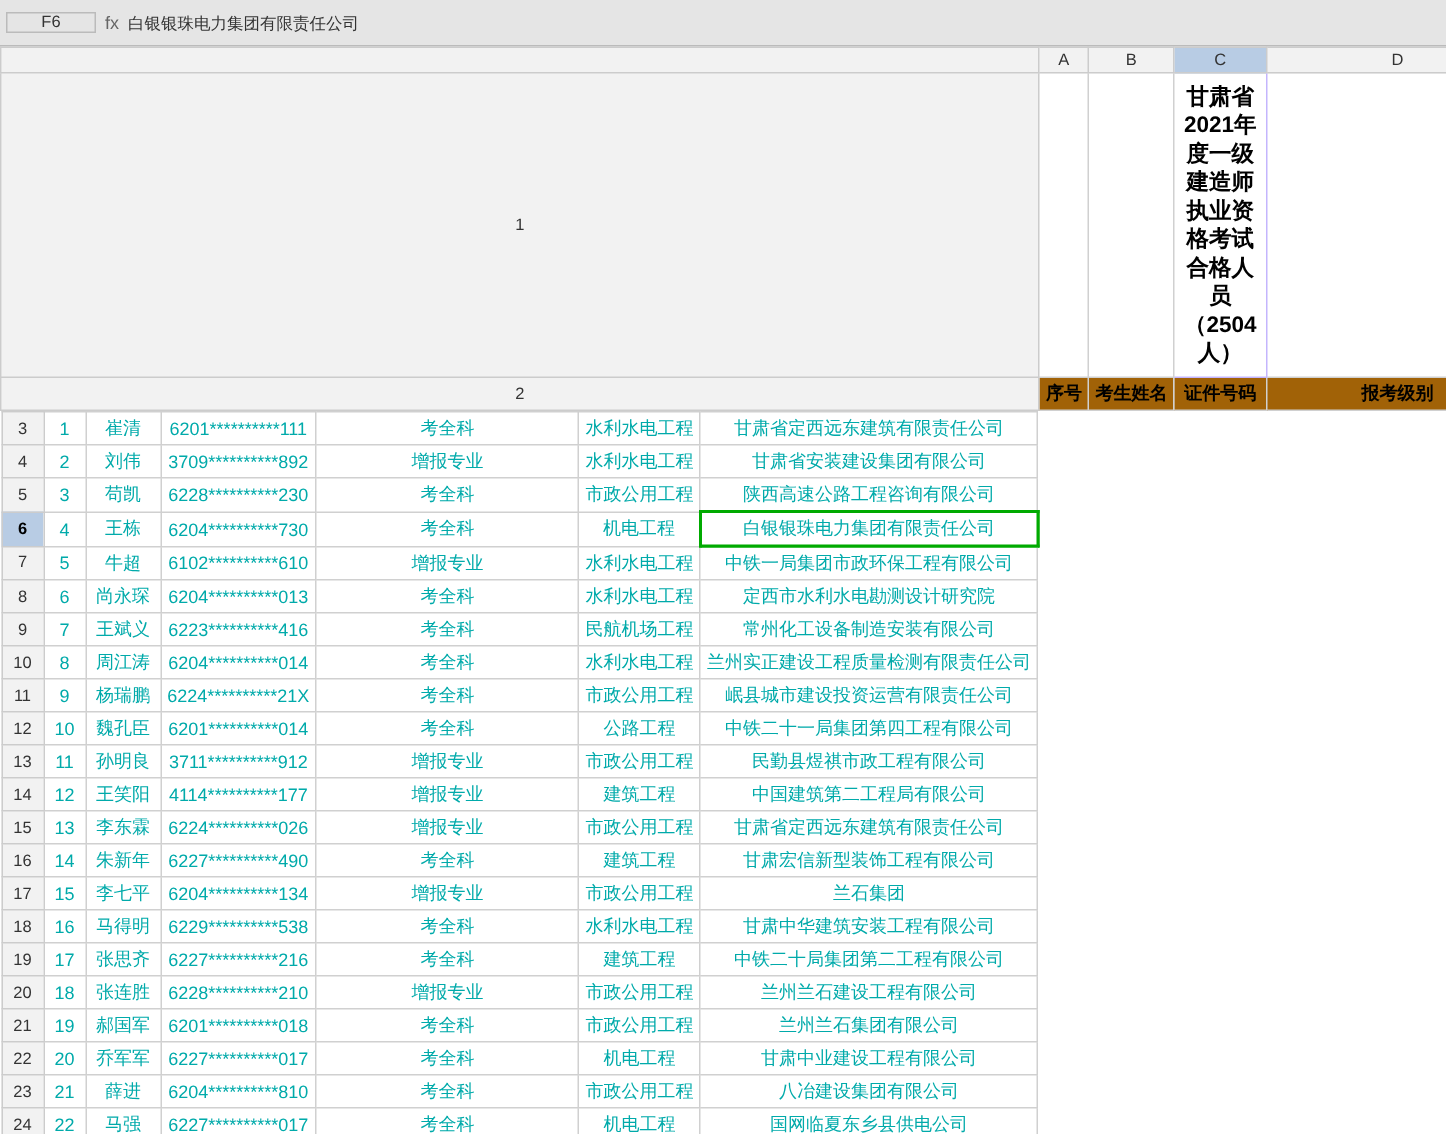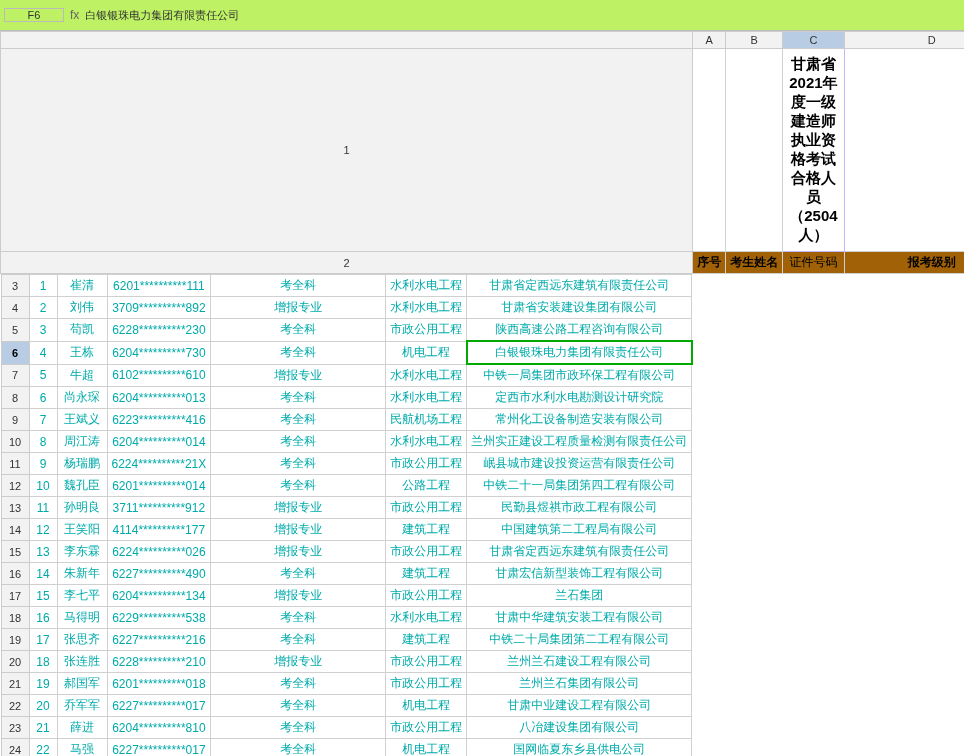--- a/index.html
+++ b/index.html
@@ -103,21 +103,21 @@
     .col-B { width: 50px; min-width: 50px; }
     .col-C { width: 55px; min-width: 55px; }
     .col-D { width: 175px; min-width: 175px; }
     .col-E { width: 75px; min-width: 75px; }
     .col-F { width: 110px; min-width: 110px; }
 
     .formula-bar {
       display: flex;
       align-items: center;
       height: 28px;
-      background: #bef264;
+      background: #e5e5e5;
       border-bottom: 1px solid #bbb;
       padding: 15px 4px;
       font-size: 11px;
     }
 
     .name-box {
       width: 60px;
       border: 1px solid #bbb;
       text-align: center;
       margin-right: 6px;
@@ -176,21 +176,21 @@
       <div class="row-num">1</div>
       <div class="cell col-A cell-center"></div>
       <div class="cell col-B cell-center"></div>
       <div class="title-cell" colspan="4" style="display:table-cell; font-size:15px; font-weight:bold;">甘肃省2021年度一级建造师执业资格考试合格人员（2504人）</div>
     </div>
 
     <div class="grid-row header-row">
       <div class="row-num">2</div>
       <div class="cell col-A cell-center" style="font-weight:bold;">序号</div>
       <div class="cell col-B cell-center" style="font-weight:bold;">考生姓名</div>
-      <div class="cell col-C cell-center" style="font-weight:normal;">证件号码</div>
+      <div class="cell col-C cell-center" style="font-weight:bold;">证件号码</div>
       <div class="cell col-D cell-center" style="font-weight:bold;">报考级别</div>
 
     </div>
 
     <div id="data-rows">
         <div class="grid-row data-row">
           <div class="row-num">3</div>
           <div class="cell col-A cell-center cyan-text">1</div>
           <div class="cell col-B cell-center cyan-text">崔清</div>
           <div class="cell col-C cell-center cyan-text">6201**********111</div>

